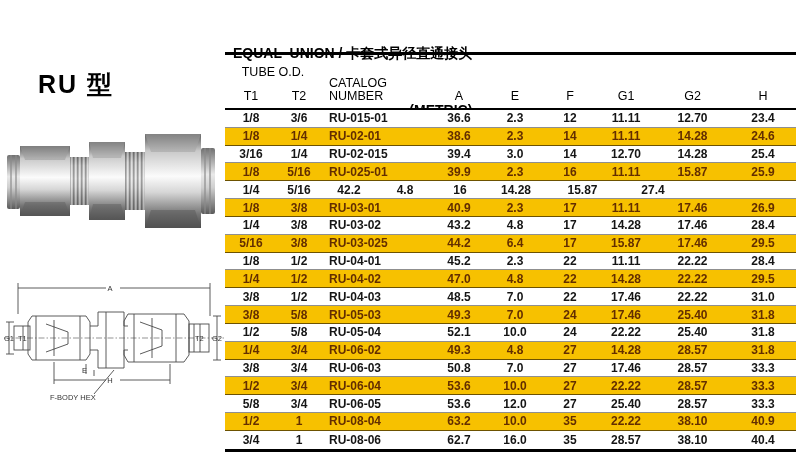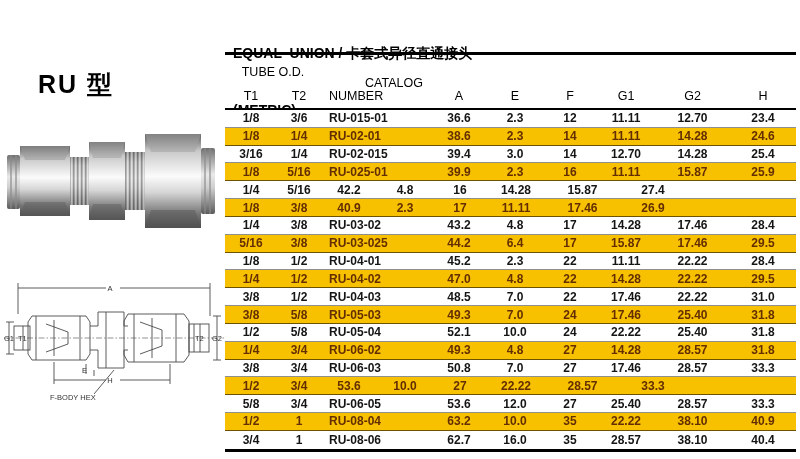--- a/index.html
+++ b/index.html
@@ -12,31 +12,31 @@
     position:absolute; left:38px; top:68px;
     font-size:25px; font-weight:bold; letter-spacing:2px; color:#000;
   }
   .photo-wrap   { position:absolute; left:5px;  top:122px; width:212px; height:122px; }
   .drawing-wrap { position:absolute; left:2px;  top:276px; width:226px; height:130px; }
   svg text { font-family:"Liberation Sans", sans-serif; }
 
   
   .title-block {
     position:absolute; left:233px; top:6px;
-    font-weight:bold; font-size:14px; line-height:19px; color:#000; white-space:pre;
+    font-weight:bold; font-size:14px; line-height:19px; color:#000; white-space:pre;text-align:right;
   }
 
   
   .table-wrap {
     position:absolute; left:225px; top:52px; width:571px;
     border-top:3px solid #000; border-bottom:3px solid #000;
   }
   .thead { border-bottom:2px solid #000; padding-top:5px; }
   .thead-row { display:flex; align-items:center; font-size:12.5px; color:#000; }
-  .thead-row.r1 { height:24px;gap:36px; }
+  .thead-row.r1 { height:24px; }
   .thead-row.r2 { height:24px; }
   .hspan-tube    { width:96px;  text-align:center; }
   .hspan-catalog { width:110px; text-align:left; padding-left:8px; box-sizing:border-box;margin-top:22px; }
   .tbody { }
   .trow {
     display:flex; align-items:center; height:17.84px; box-sizing:border-box;
     font-size:12px; color:#151515; border-bottom:1px solid #8f8f8f; background:#fff;font-weight:bold;
   }
   .trow:last-child { border-bottom:none; }
   .trow.hl { background:#F7C100; color:#632e00; border-bottom-color:#6d5200; }
@@ -249,20 +249,21 @@
         <div class="tcell c3">42.2</div>
         <div class="tcell c4">4.8</div>
         <div class="tcell c5">16</div>
         <div class="tcell c6">14.28</div>
         <div class="tcell c7">15.87</div>
         <div class="tcell c8">27.4</div>
       </div>
       <div class="trow hl">
         <div class="tcell c0">1/8</div>
         <div class="tcell c1">3/8</div>
+        <div class="tcell c2">RU-03-01</div>
         <div class="tcell c3">40.9</div>
         <div class="tcell c4">2.3</div>
         <div class="tcell c5">17</div>
         <div class="tcell c6">11.11</div>
         <div class="tcell c7">17.46</div>
         <div class="tcell c8">26.9</div>
       </div>
       <div class="trow">
         <div class="tcell c0">1/4</div>
         <div class="tcell c1">3/8</div>
@@ -358,20 +359,21 @@
         <div class="tcell c3">50.8</div>
         <div class="tcell c4">7.0</div>
         <div class="tcell c5">27</div>
         <div class="tcell c6">17.46</div>
         <div class="tcell c7">28.57</div>
         <div class="tcell c8">33.3</div>
       </div>
       <div class="trow hl">
         <div class="tcell c0">1/2</div>
         <div class="tcell c1">3/4</div>
+        <div class="tcell c2">RU-06-04</div>
         <div class="tcell c3">53.6</div>
         <div class="tcell c4">10.0</div>
         <div class="tcell c5">27</div>
         <div class="tcell c6">22.22</div>
         <div class="tcell c7">28.57</div>
         <div class="tcell c8">33.3</div>
       </div>
       <div class="trow">
         <div class="tcell c0">5/8</div>
         <div class="tcell c1">3/4</div>

